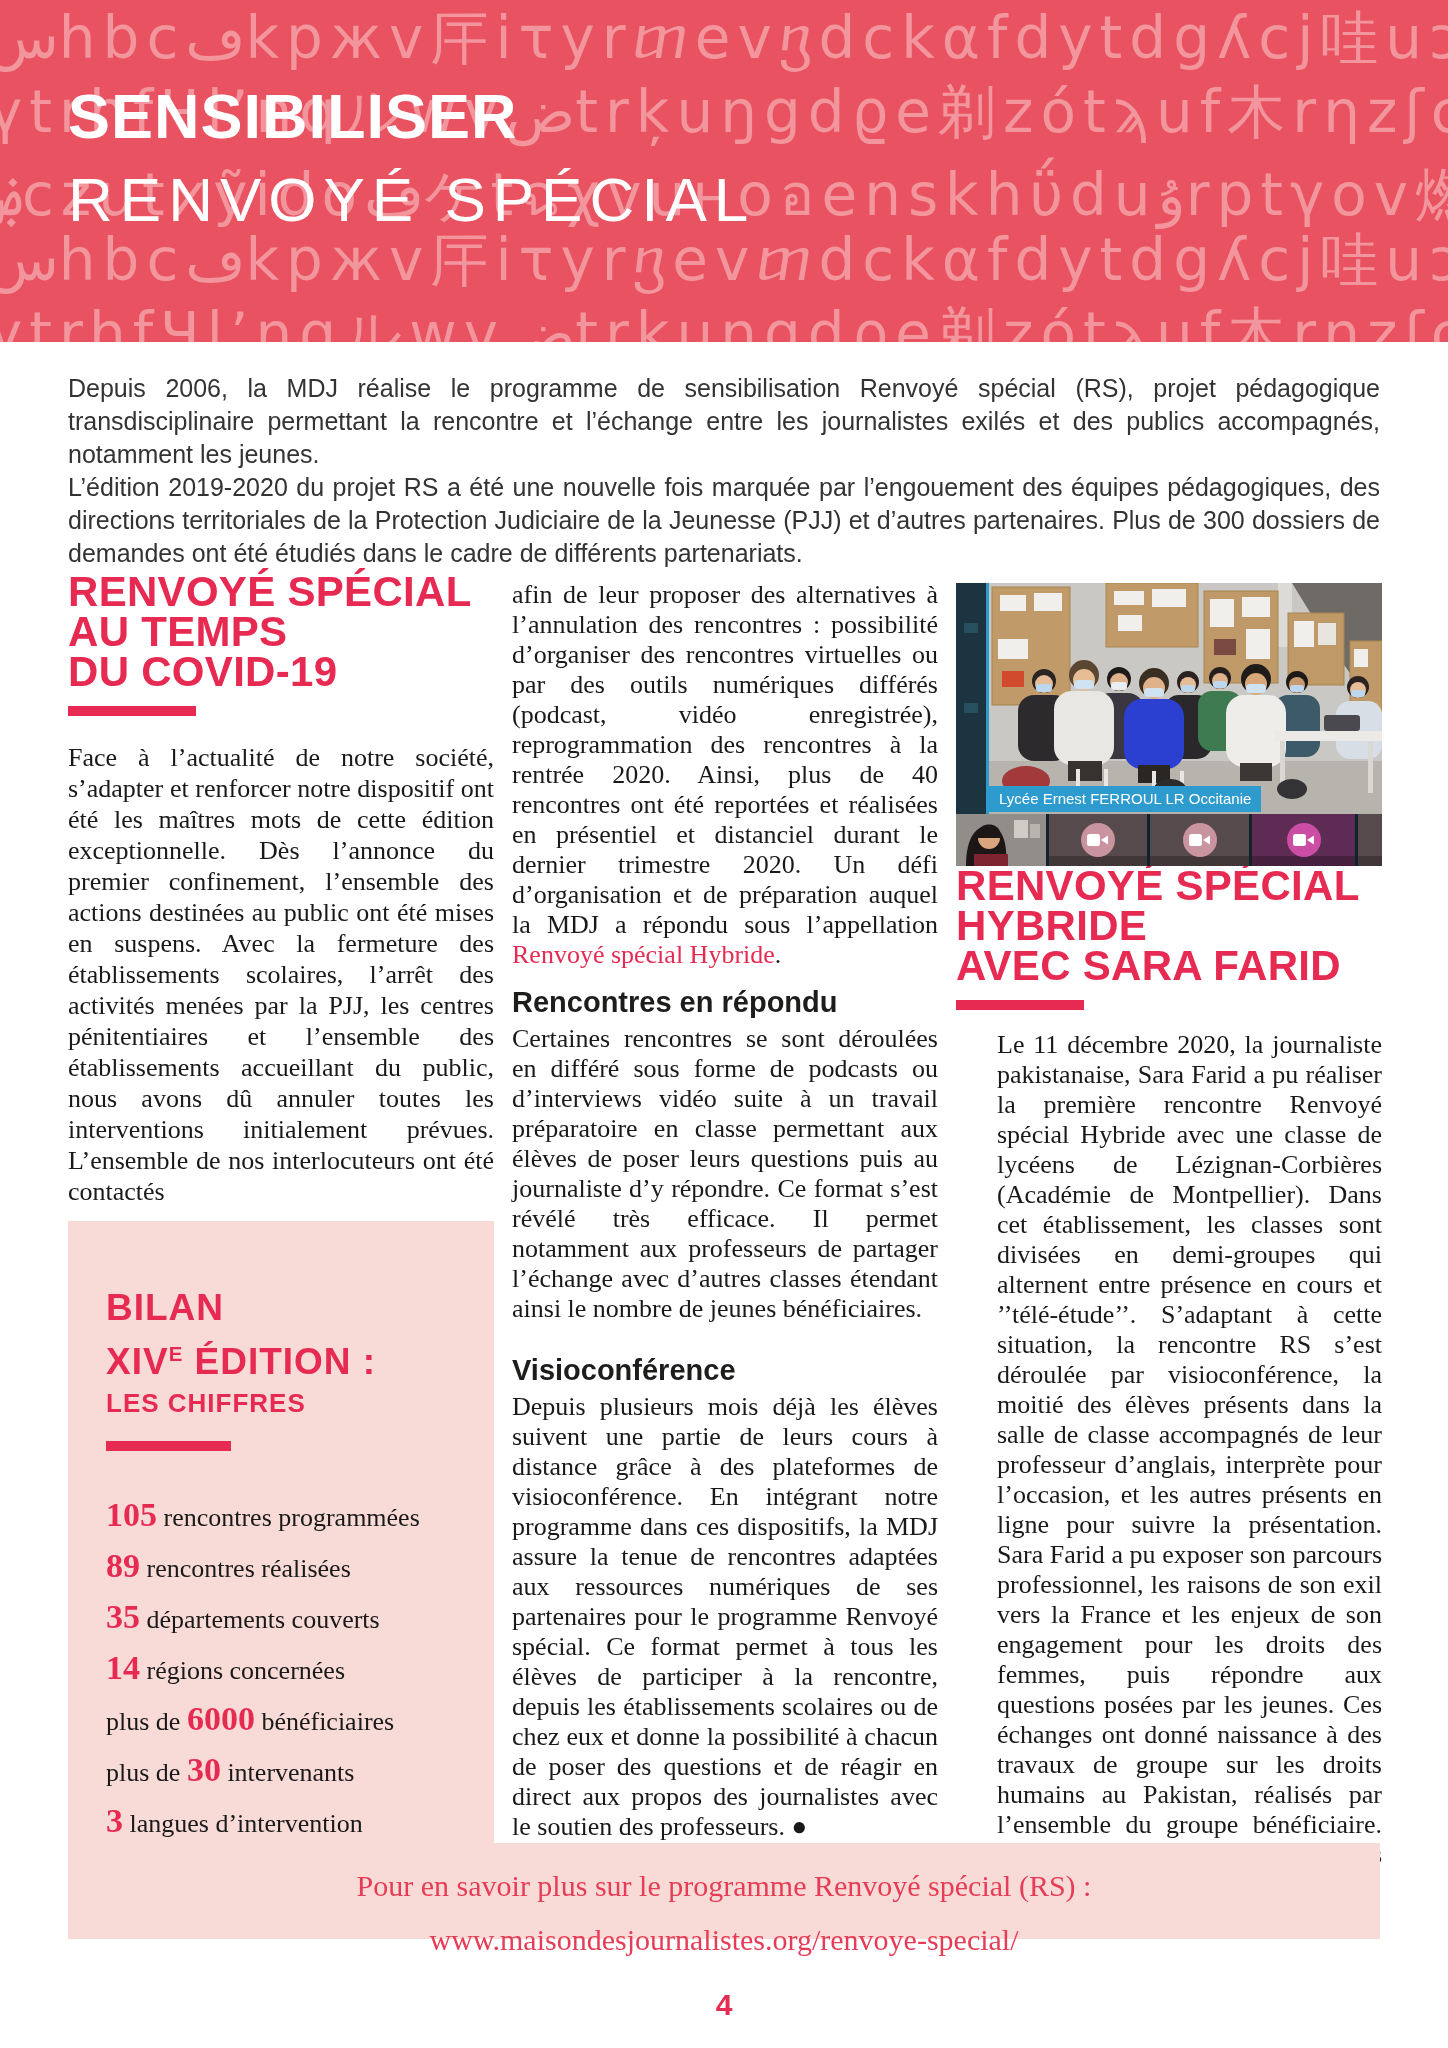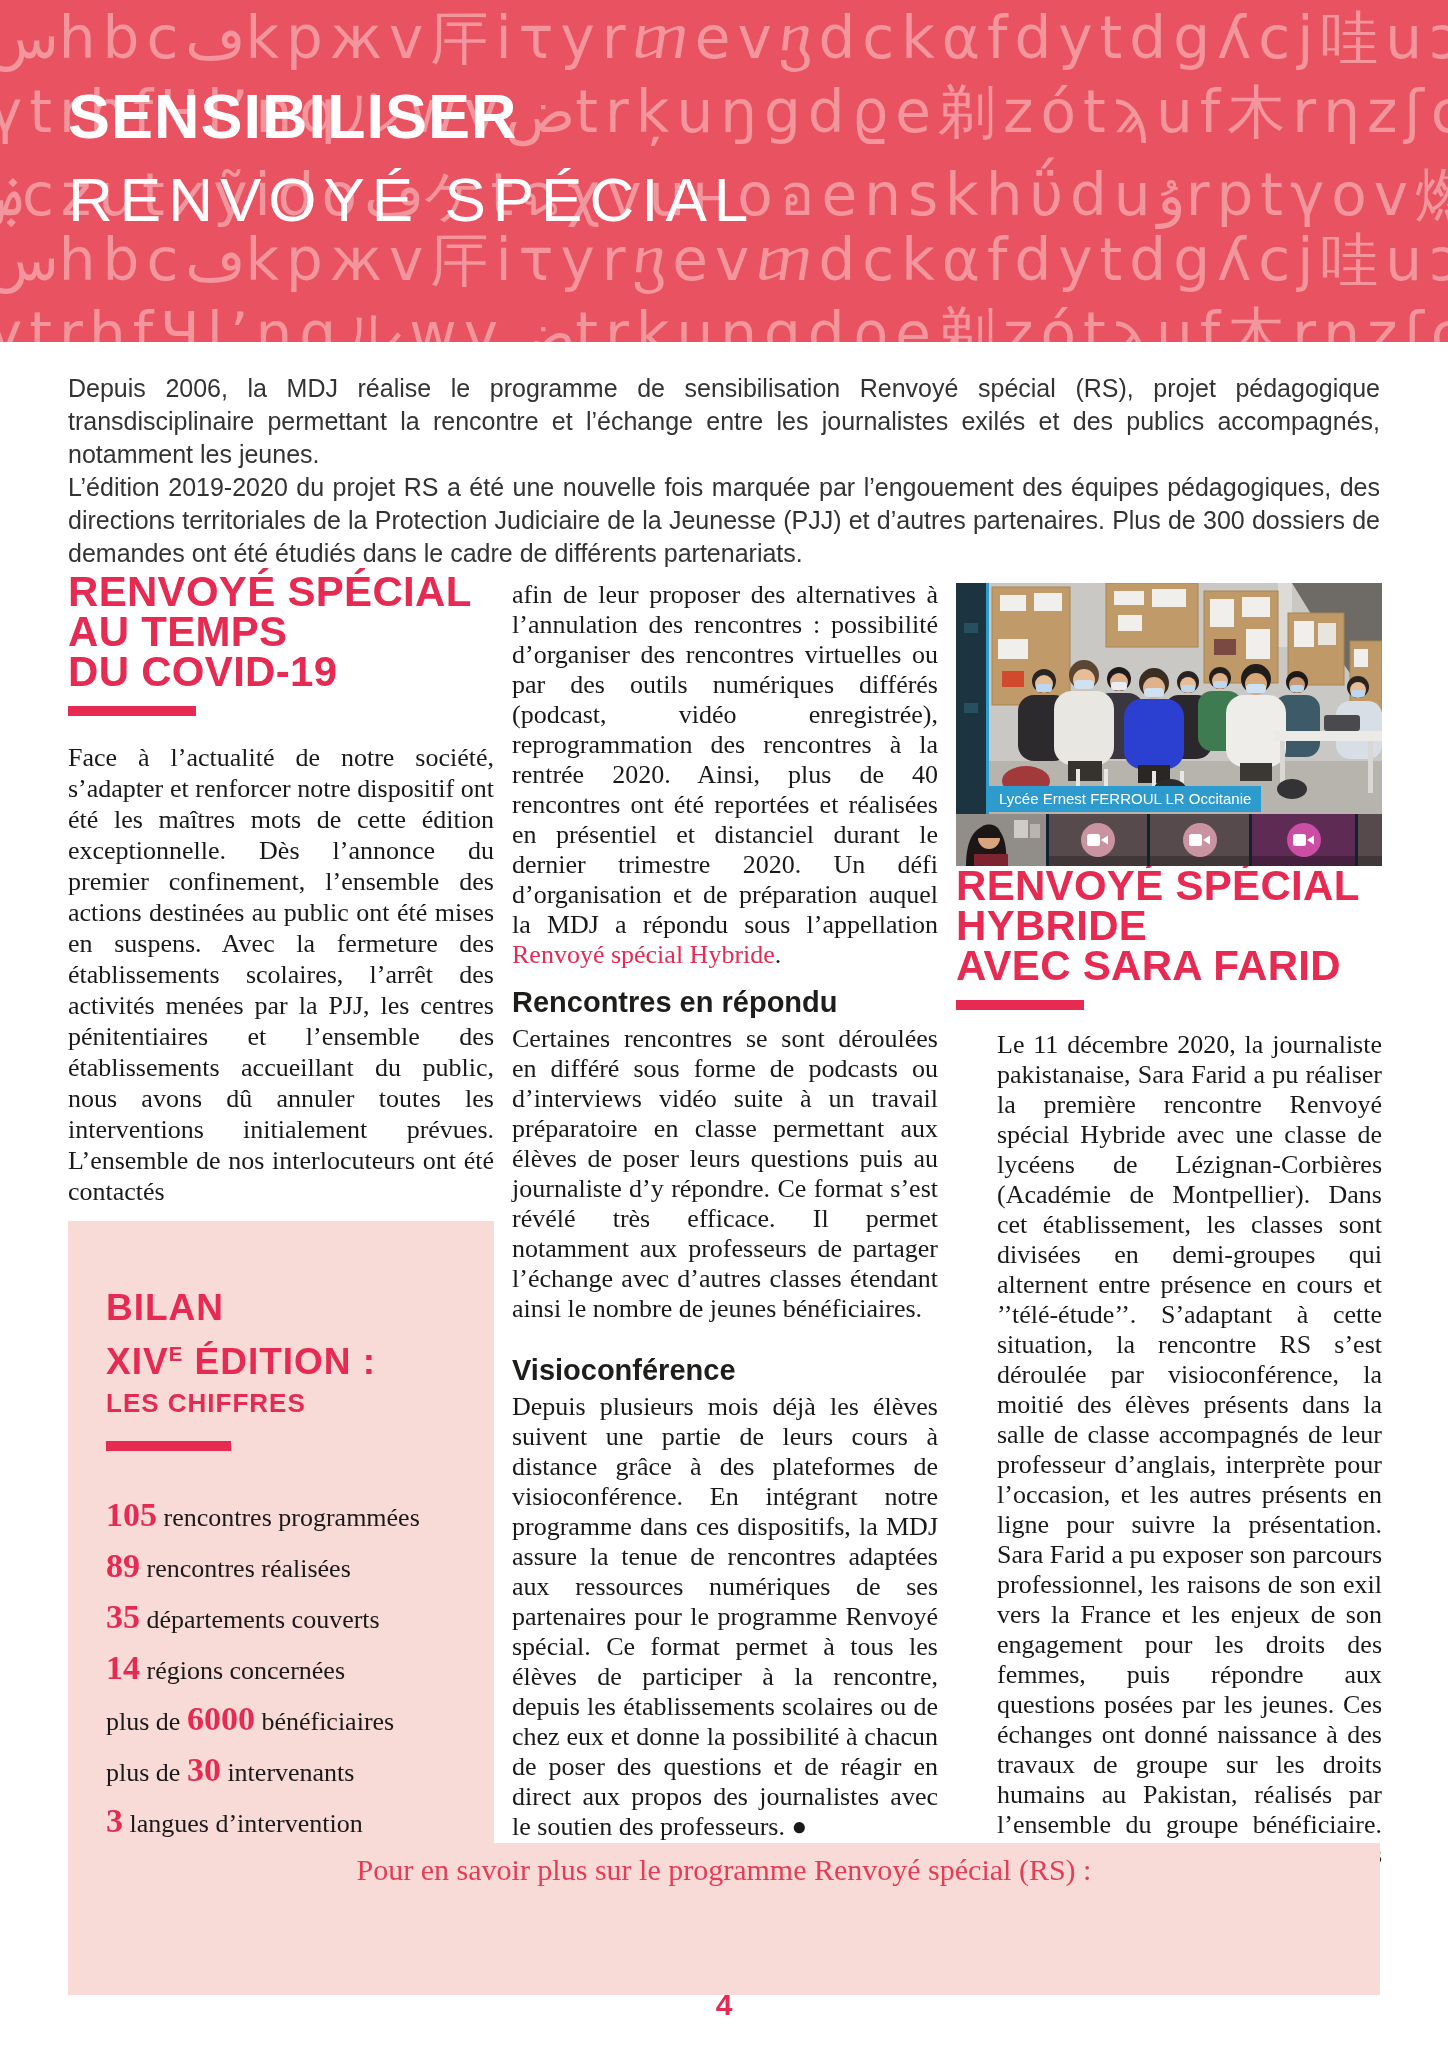--- a/index.html
+++ b/index.html
@@ -67,23 +67,23 @@
   .cam-circle{position:absolute;left:50%;top:50%;transform:translate(-50%,-50%);
               width:34px;height:34px;border-radius:50%;}
   .cam-circle.mauve{background:#c9939f;}
   .cam-circle.pink{background:#cb4da4;}
   .cam-circle svg{position:absolute;left:50%;top:50%;transform:translate(-50%,-50%);}
 
   .col-right .col-head{margin-top:22px;}
   .col-right .body{margin-top:20px;margin-left:41px;}
 
   
-  .footer-box{position:absolute;left:68px;top:1843px;width:1312px;height:152px;background:#f8dbd7;
+  .footer-box{position:absolute;left:68px;top:1843px;width:1312px;height:96px;background:#f8dbd7;
               text-align:center;font-family:"Liberation Serif","DejaVu Serif",serif;color:#e73c55;
-              font-size:30px;line-height:54px;box-sizing:border-box;}
+              font-size:30px;line-height:54px;padding-top:16px;box-sizing:border-box;}
   .footer-box .url{color:#e73c55;text-decoration:none;}
   .page-num{position:absolute;left:0;top:1988px;width:1448px;text-align:center;
             color:#e62a52;font-weight:bold;font-size:30px;}
 </style>
 </head>
 <body>
 
 <div class="page">
 
   <header class="banner">
@@ -298,17 +298,18 @@
     <h2 class="col-head" style="margin:0">
       <span style="display:block">RENVOYÉ SPÉCIAL HYBRIDE</span>
       <span style="display:block">AVEC SARA FARID</span>
     </h2>
     <div class="rule"></div>
     <p class="body">Le 11 décembre 2020, la journaliste pakistanaise, Sara Farid a pu réaliser la première rencontre Renvoyé spécial Hybride avec une classe de lycéens de Lézignan-Corbières (Académie de Montpellier). Dans cet établissement, les classes sont divisées en demi-groupes qui alternent entre présence en cours et ’’télé-étude’’. S’adaptant à cette situation, la rencontre RS s’est déroulée par visioconférence, la moitié des élèves présents dans la salle de classe accompagnés de leur professeur d’anglais, interprète pour l’occasion, et les autres présents en ligne pour suivre la présentation. Sara Farid a pu exposer son parcours professionnel, les raisons de son exil vers la France et les enjeux de son engagement pour les droits des femmes, puis répondre aux questions posées par les jeunes. Ces échanges ont donné naissance à des travaux de groupe sur les droits humains au Pakistan, réalisés par l’ensemble du groupe bénéficiaire. Un succès donc, même dans ces conditions exceptionnelles ! ●</p>
   </section>
 
   <div class="footer-box">
     <div>Pour en savoir plus sur le programme Renvoyé spécial (RS) :</div>
+    <div class="url">www.maisondesjournalistes.org/renvoye-special/</div>
   </div>
 
   <div class="page-num">4</div>
 
 </div>
 
 </body></html>

